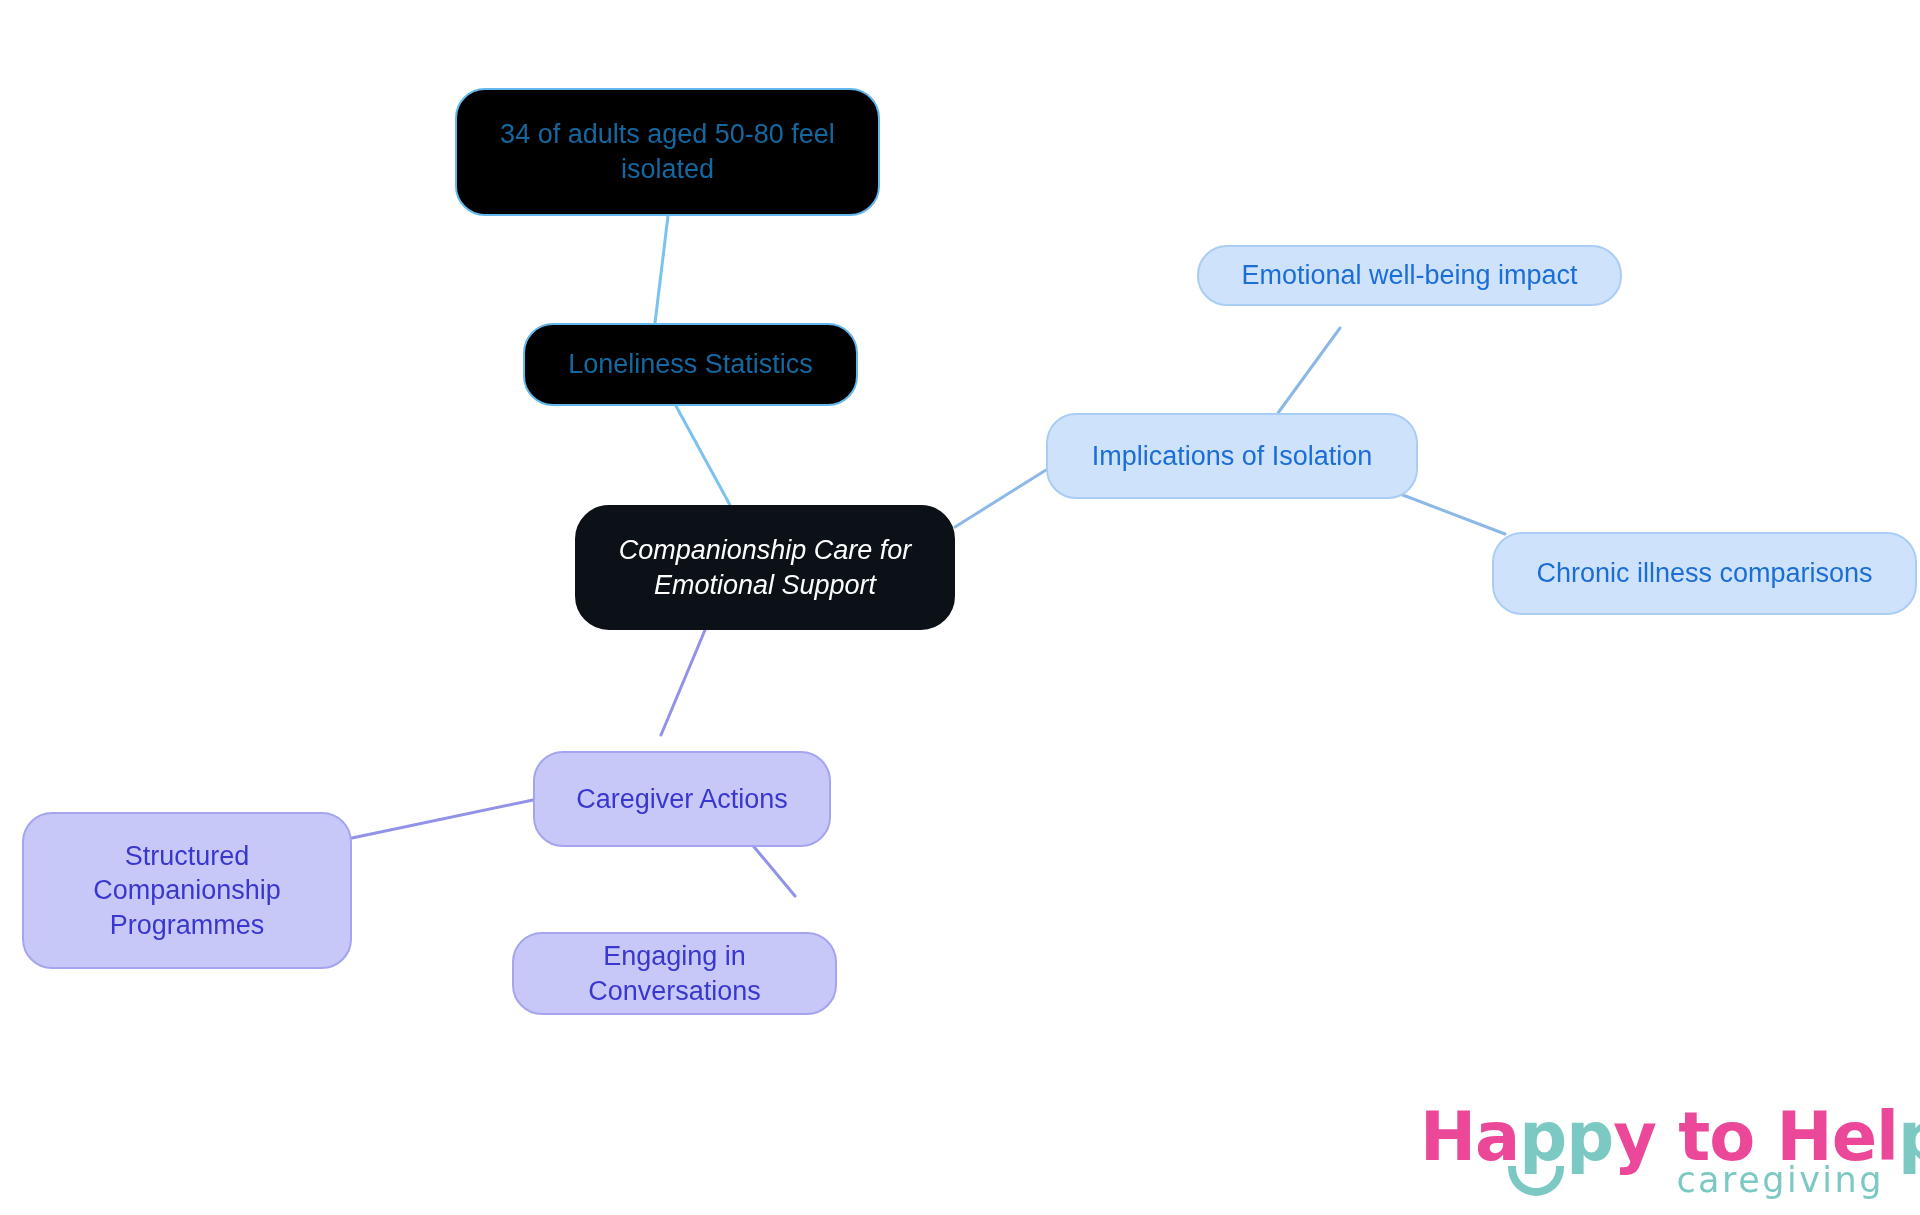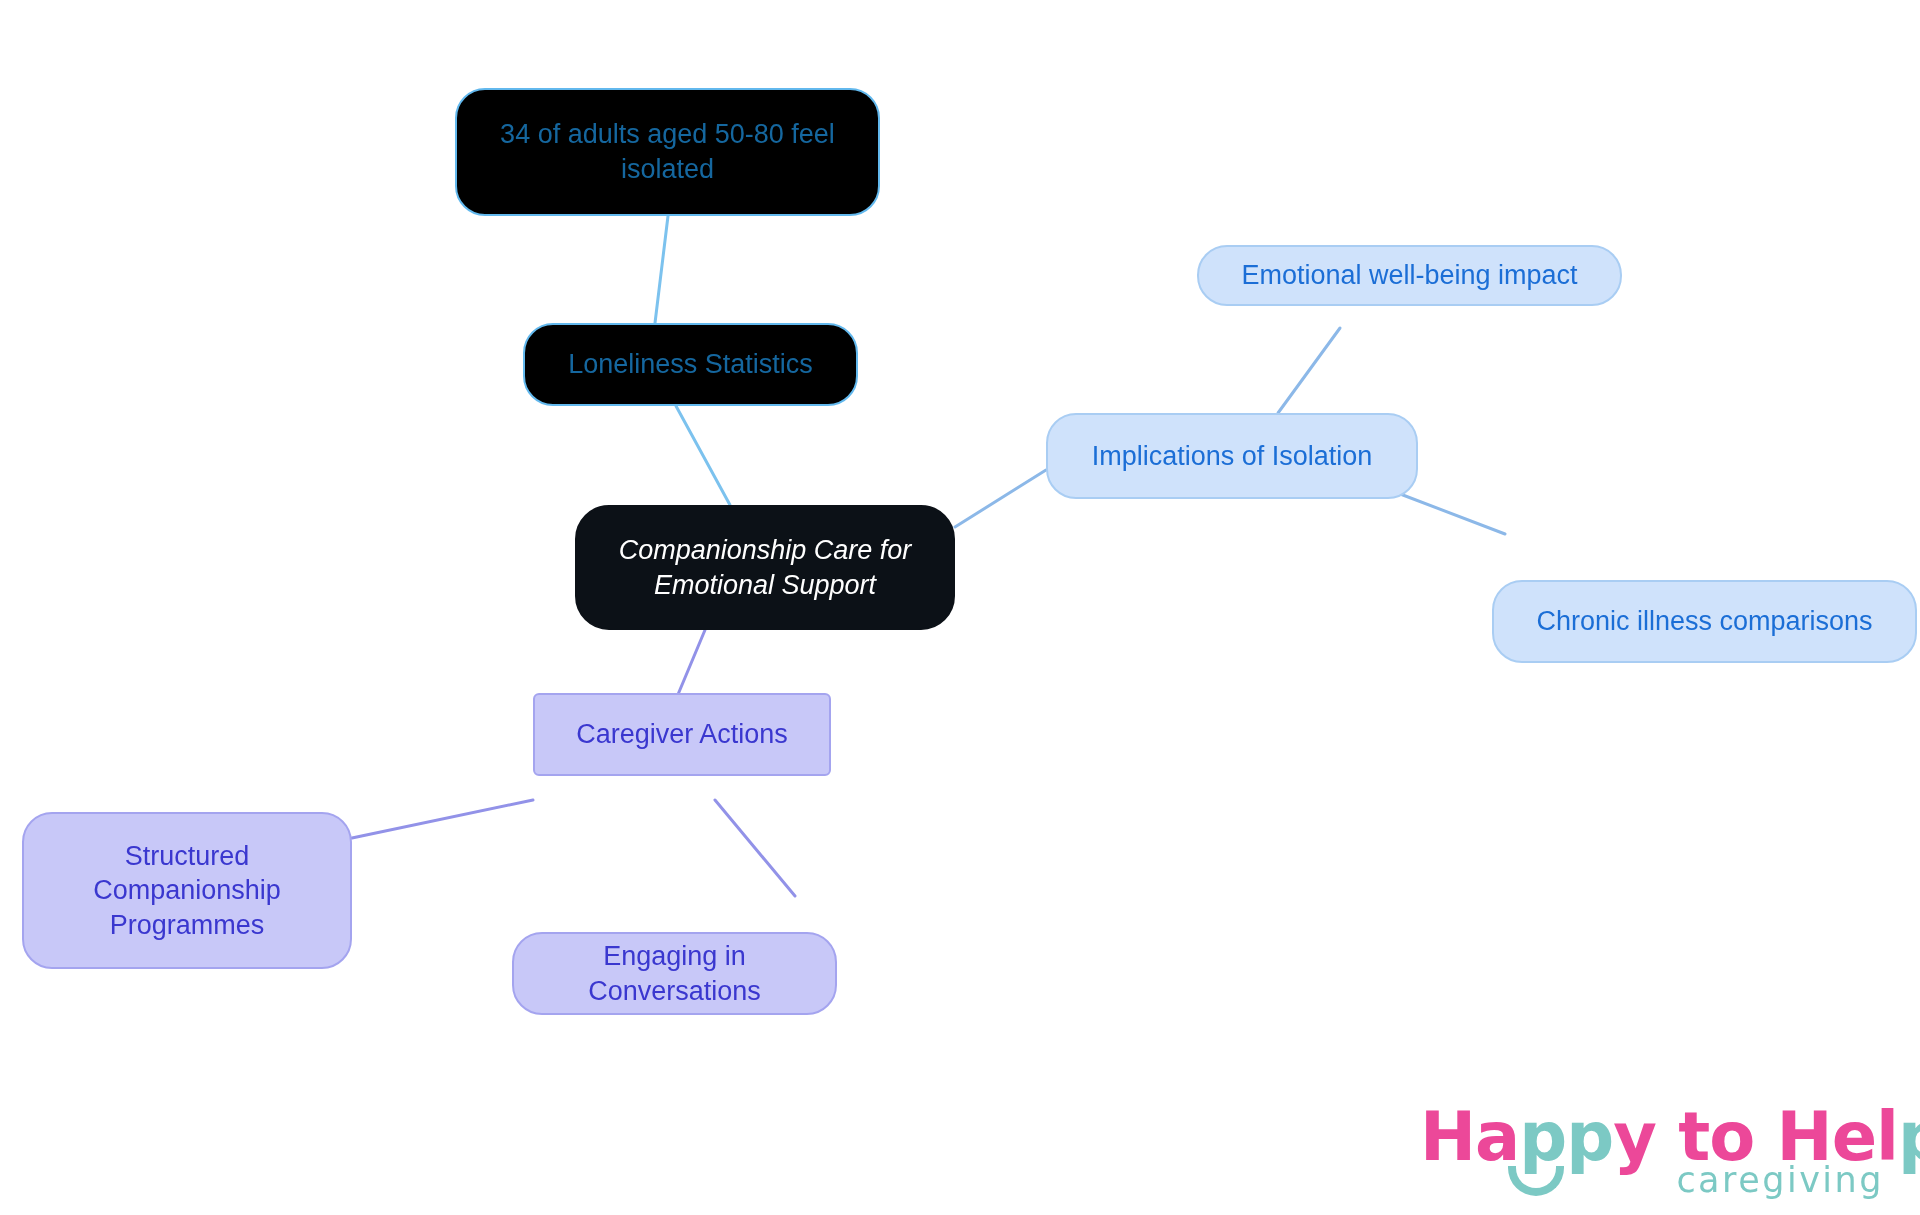--- a/index.html
+++ b/index.html
@@ -134,22 +134,22 @@
     </svg>
 
   <div id="nodes">
       <div class="node node-root" style="left: 575px; top: 505px; width: 380px; height: 125px; font-style: italic;">Companionship Care for
 Emotional Support</div>
       <div class="node node-sky" style="left: 523px; top: 323px; width: 335px; height: 83px;">Loneliness Statistics</div>
       <div class="node node-sky" style="left: 455px; top: 88px; width: 425px; height: 128px;">34 of adults aged 50-80 feel
 isolated</div>
       <div class="node node-azure" style="left: 1046px; top: 413px; width: 372px; height: 86px;">Implications of Isolation</div>
       <div class="node node-azure" style="left: 1197px; top: 245px; width: 425px; height: 61px;">Emotional well-being impact</div>
-      <div class="node node-azure" style="left: 1492px; top: 532px; width: 425px; height: 83px; margin-top: 48px;">Chronic illness comparisons</div>
-      <div class="node node-lav" style="left: 533px; top: 693px; width: 298px; height: 83px; border-radius: 6px;">Caregiver Actions</div>
+      <div class="node node-azure" style="left: 1492px; top: 532px; width: 425px; height: 83px;">Chronic illness comparisons</div>
+      <div class="node node-lav" style="left: 533px; top: 751px; width: 298px; height: 96px;">Caregiver Actions</div>
       <div class="node node-lav" style="left: 22px; top: 812px; width: 330px; height: 157px;">Structured Companionship
 Programmes</div>
       <div class="node node-lav" style="left: 512px; top: 932px; width: 325px; height: 83px;">Engaging in Conversations</div>
     </div>
 
   <div id="logo">
     <div class="logo-word"><span class="logo-coral">Ha</span><span class="logo-teal">pp</span><span class="logo-coral">y to Hel</span><span class="logo-teal">p</span></div>
     <div id="logo-smile"></div>
     <div id="logo-sub">caregiving</div>
   </div>

